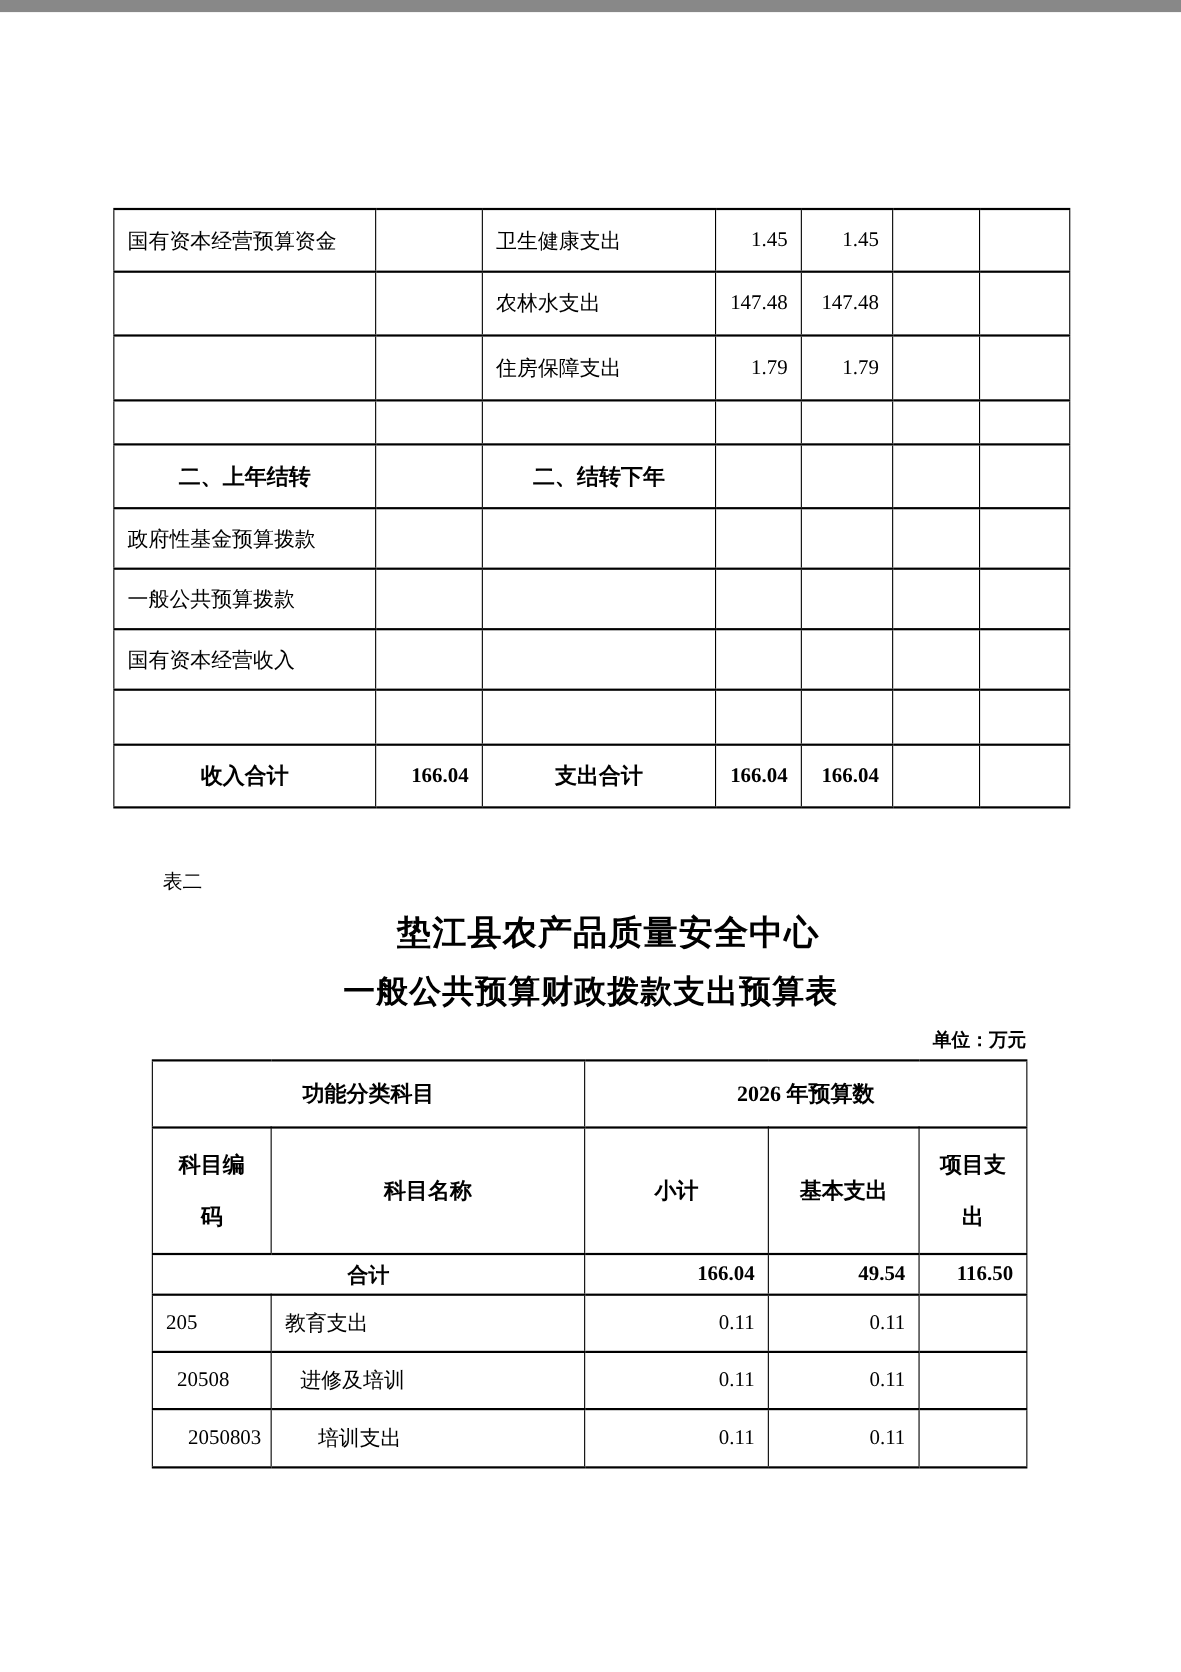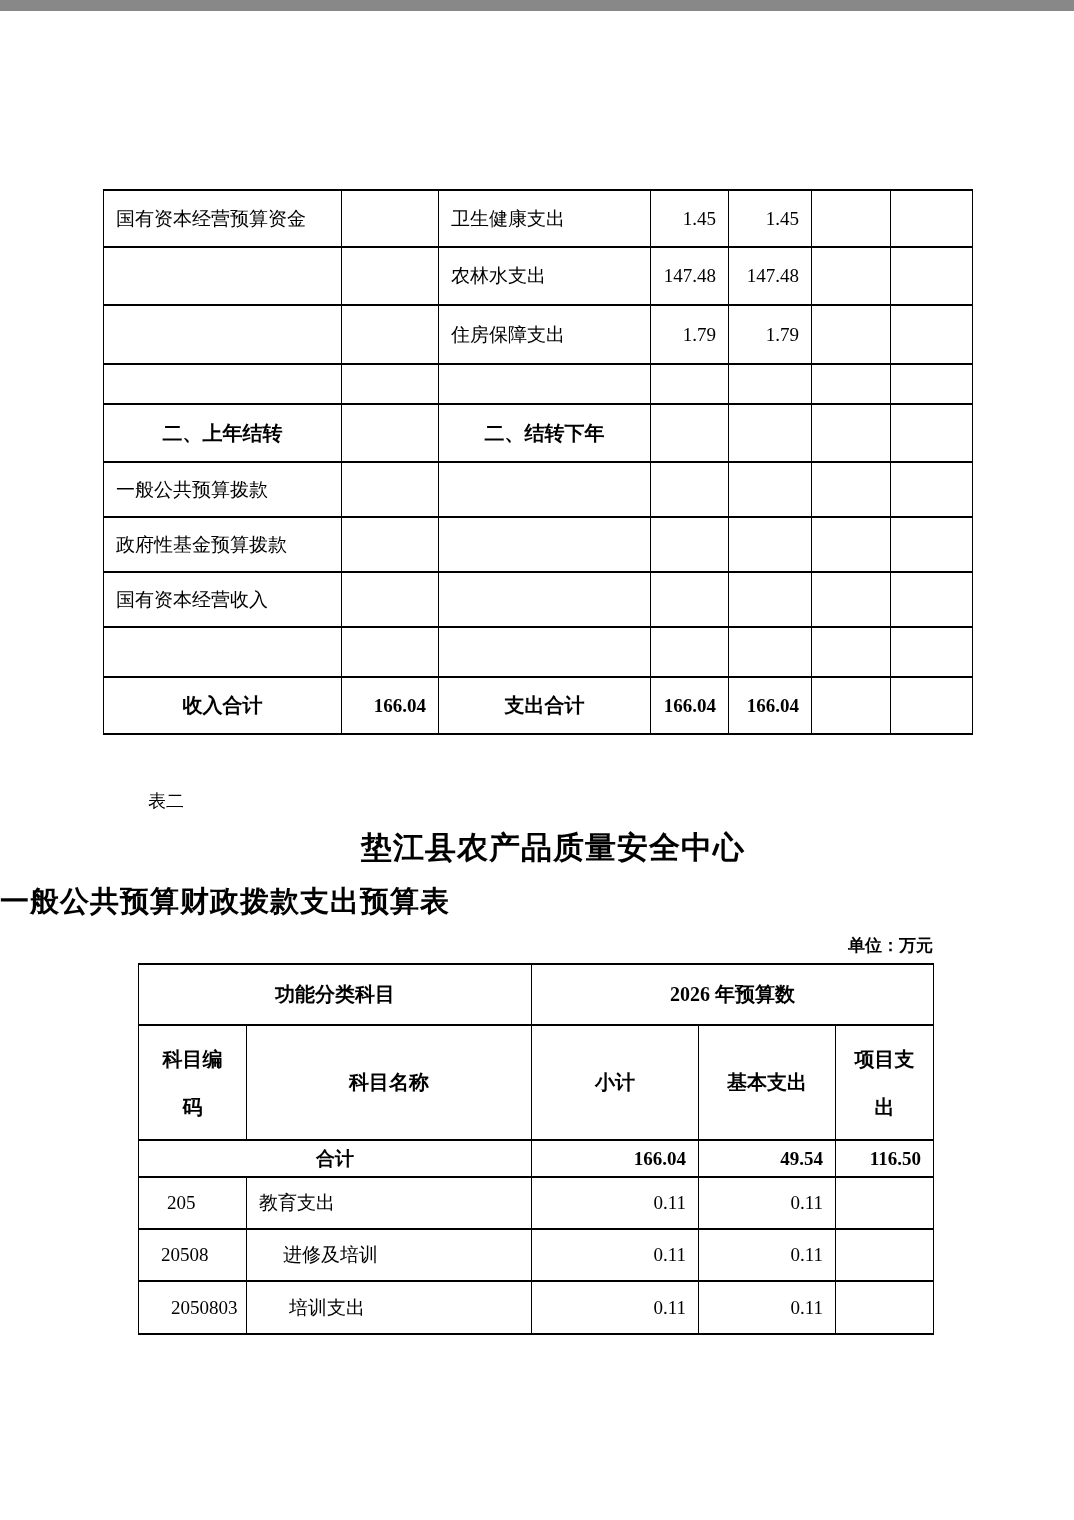--- a/index.html
+++ b/index.html
@@ -41,39 +41,39 @@
 
   .t2 td.hdr { font-weight: bold; font-size: 20px; text-align: center; }
   .wrap3 {
     display: inline-block;
     width: 66px;
     line-height: 48px;
     white-space: normal;
     text-align: center;
     vertical-align: middle;
   }
-  .ind0 { padding-left: 28px; }
+  .ind0 { padding-left: 12px; }
   .ind1 { padding-left: 22px; }
   .ind2 { padding-left: 32px; }
   .nind0 { }
-  .nind1 { padding-left: 36px; }
+  .nind1 { padding-left: 26px; }
   .nind2 { padding-left: 42px; }
 
   .tbl-label {
     position: absolute; left: 148px; top: 778px;
     font-size: 18px;
   }
   .title1 {
     position: absolute; left: 16px; top: 816px; width: 1074px;
     text-align: center; font-size: 31px; font-weight: bold;
     letter-spacing: 1px;
   }
   .title2 {
     position: absolute; left: 0; top: 871px; width: 1074px;
-    text-align: left; font-size: 29px; font-weight: bold;
+    text-align: center; font-size: 29px; font-weight: bold;
     letter-spacing: 1px;
   }
   .unit-note {
     position: absolute; left: 633px; top: 923px; width: 300px;
     text-align: right; font-size: 17px; font-weight: bold;
   }
 </style>
 </head>
 <body>
 
@@ -129,30 +129,30 @@
       <tr style="height:58px">
         <td class="cc b fs20">二、上年结转</td>
         <td></td>
         <td class="cc b fs20">二、结转下年</td>
         <td></td>
         <td></td>
         <td></td>
         <td></td>
       </tr>
       <tr style="height:55px">
+        <td class="cl">政府性基金预算拨款</td>
+        <td></td>
+          <td></td>
+        <td></td>
+          <td></td>
+        <td></td>
+          <td></td>
+      </tr>
+      <tr style="height:55px">
         <td class="cl">一般公共预算拨款</td>
-        <td></td>
-          <td></td>
-        <td></td>
-          <td></td>
-        <td></td>
-          <td></td>
-      </tr>
-      <tr style="height:55px">
-        <td class="cl">政府性基金预算拨款</td>
         <td></td>
           <td></td>
         <td></td>
           <td></td>
         <td></td>
           <td></td>
       </tr>
       <tr style="height:55px">
         <td class="cl">国有资本经营收入</td>
         <td></td>

